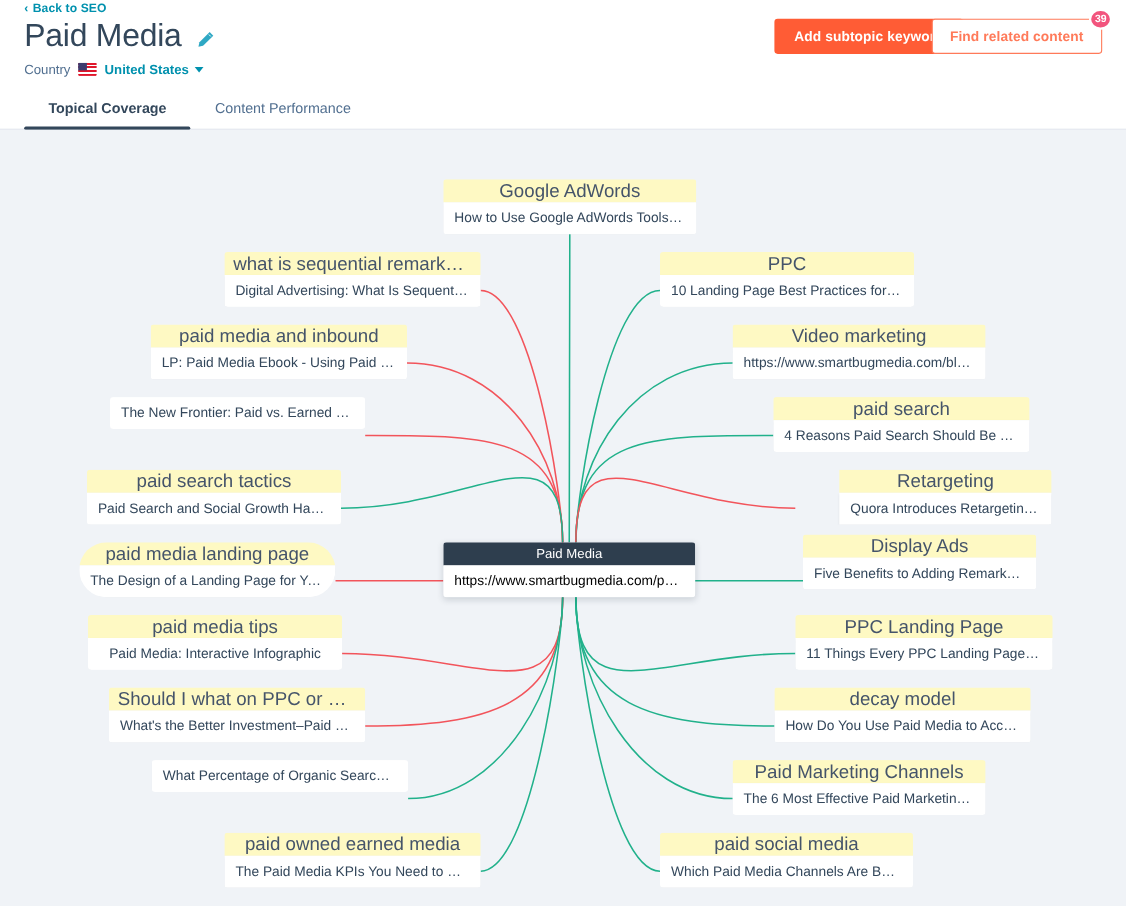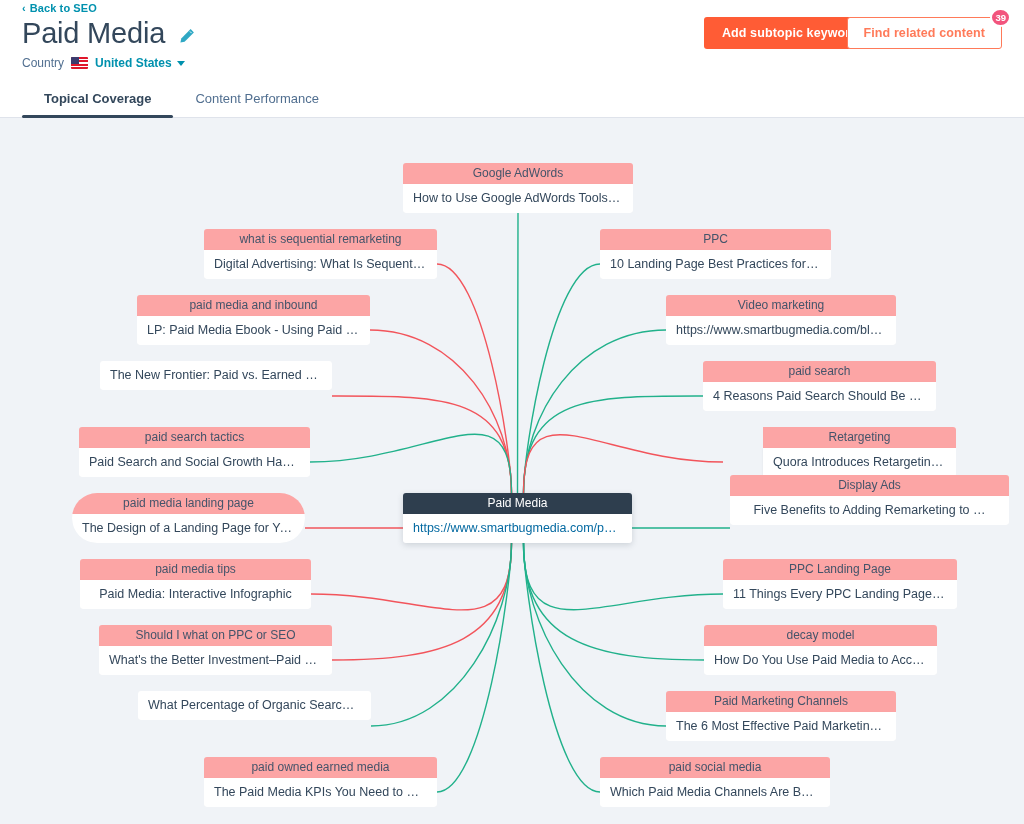--- a/index.html
+++ b/index.html
@@ -116,40 +116,40 @@
 
   
   .node {
     position: absolute;
     border-radius: 3px;
     overflow: hidden;
     cursor: pointer;
     font-family: "Liberation Sans", sans-serif;
   }
   .node .node-head {
-    background: #fca5a5; color: #45546a;
-    font-size: 12px; text-align: center;
+    background: #fef9c3; color: #45546a;
+    font-size: 17px; text-align: center;
     height: 21px; line-height: 21px;
     white-space: nowrap; overflow: hidden; text-overflow: ellipsis;
     padding: 0 8px;
   }
   .node .node-body {
     background: #ffffff; color: #33475b;
     font-size: 12.5px; text-align: center;
     height: 29px; line-height: 29px;
     white-space: nowrap; overflow: hidden; text-overflow: ellipsis;
     padding: 0 10px;
     box-shadow: 0 1px 2px rgba(45,62,80,0.08);
   }
   .node.center { box-shadow: 0 2px 6px rgba(45,62,80,0.18); }
   .node.center .node-head {
     background: #2e3e4e; color: #ffffff; font-weight: normal;
     font-size: 12px;
   }
-  .node.center .node-body { color: #0369a1; text-align: center; }
+  .node.center .node-body { color: #000000; text-align: center; }
 </style>
 </head>
 <body>
 
 <div id="app">
 
   <div class="header">
 
     <div class="back-link">
       <span class="back-chevron">‹</span>
@@ -260,21 +260,21 @@
           <div class="node-body">https://www.smartbugmedia.com/blog…</div>
         </div>
         <div class="node" style="left: 703px; top: 243px; width: 233px;">
           <div class="node-head">paid search</div>
           <div class="node-body">4 Reasons Paid Search Should Be Part o…</div>
         </div>
         <div class="node" style="left: 723px; top: 309px; width: 233px; padding-left: 40px;">
           <div class="node-head">Retargeting</div>
           <div class="node-body">Quora Introduces Retargeting: This We…</div>
         </div>
-        <div class="node" style="left: 730px; top: 357px; width: 279px;">
+        <div class="node" style="left: 730px; top: 368px; width: 212px;">
           <div class="node-head">Display Ads</div>
           <div class="node-body">Five Benefits to Adding Remarketing to …</div>
         </div>
         <div class="node" style="left: 723px; top: 441px; width: 234px;">
           <div class="node-head">PPC Landing Page</div>
           <div class="node-body">11 Things Every PPC Landing Page Needs</div>
         </div>
         <div class="node" style="left: 704px; top: 507px; width: 233px;">
           <div class="node-head">decay model</div>
           <div class="node-body">How Do You Use Paid Media to Acceler…</div>

